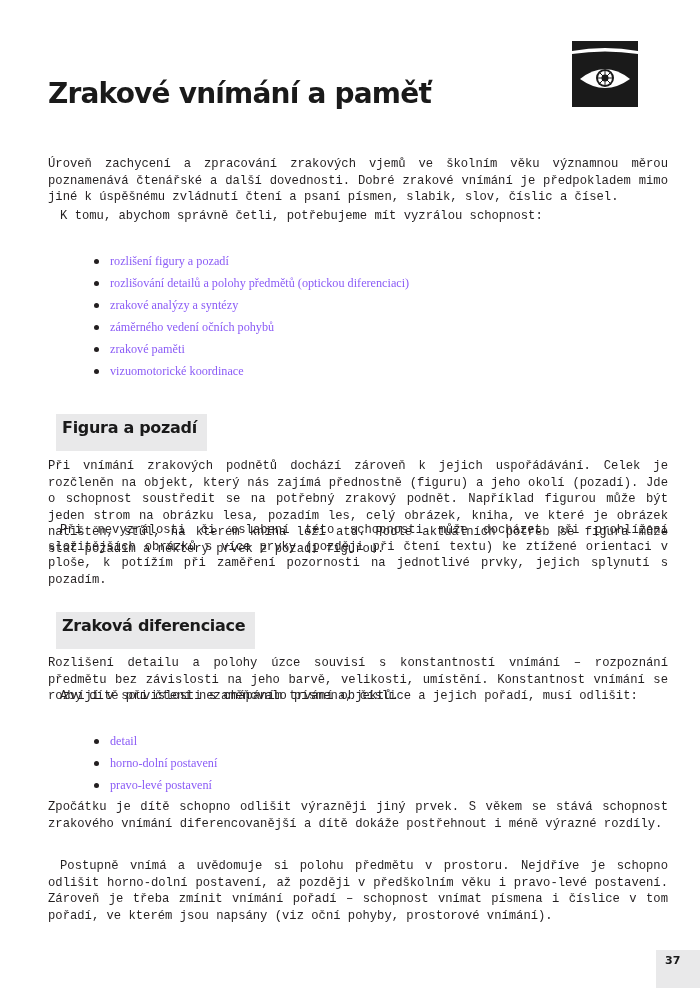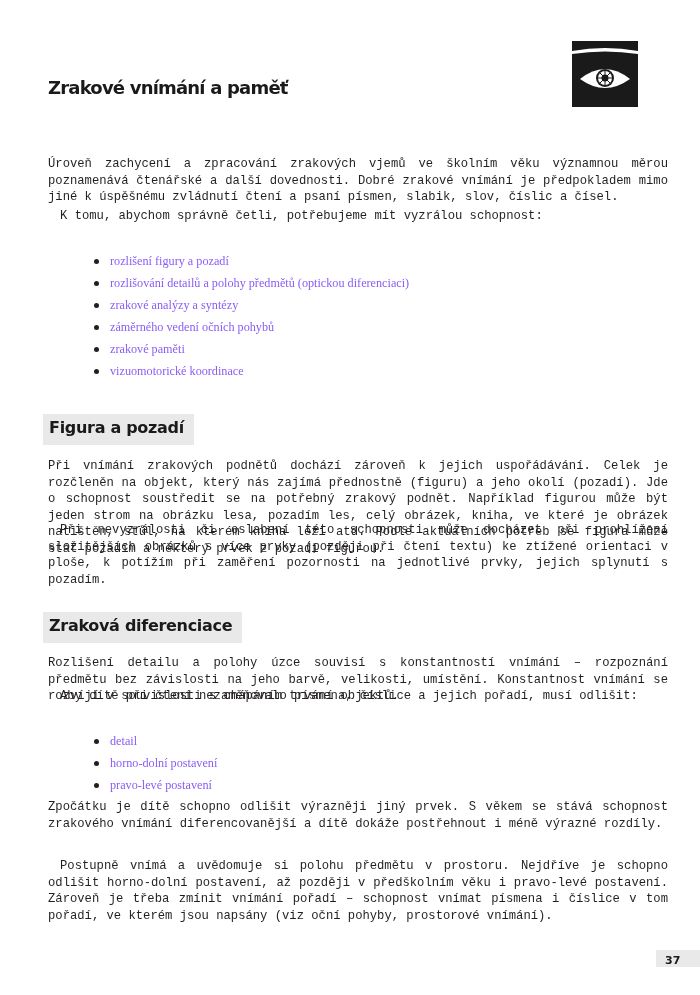--- a/index.html
+++ b/index.html
@@ -9,44 +9,44 @@
       font-family: "Liberation Serif", "DejaVu Serif", serif;
     }
     .logo {
       position: absolute; left: 572px; top: 41px; width: 66px; height: 66px;
       background: #1a1a1a;
     }
     .logo svg { display: block; }
     .title {
       position: absolute; left: 48px; top: 77px; margin: 0;
       font-family: "DejaVu Sans", "Liberation Sans", sans-serif;
-      font-weight: bold; font-size: 18px; letter-spacing: -0.8px; color: #1a1a1a;
+      font-weight: bold; font-size: 28px; letter-spacing: -0.8px; color: #1a1a1a;
     }
     .para {
       position: absolute; left: 48px; width: 620px; margin: 0;
       font-size: 12.2px; line-height: 16.5px; text-align: justify; color: #231f20; font-family: Liberation Mono, monospace;
     }
     .para.indent { text-indent: 12px; }
     .blist {
       position: absolute; left: 82px; margin: 12px; padding: 0; list-style: none;
       font-size: 12.2px; color: #8b5cf6;
     }
     .blist li { position: relative; height: 22px; line-height: 16px; padding-left: 16px; }
     .blist li .dot {
       position: absolute; left: 0; top: 6px; width: 5px; height: 5px; border-radius: 50%;
       background: #231f20;
     }
     .section-head {
-      position: absolute; left: 43px; height: 27px; background: #e9e9ea;
+      position: absolute; left: 56px; height: 27px; background: #e9e9ea;
       font-family: "DejaVu Sans", "Liberation Sans", sans-serif; font-weight: bold;
-      font-size: 16px; line-height: 27px; padding: 0 10px 4px 6px; color: #1a1a1a;
+      font-size: 16px; line-height: 27px; padding: 0 10px 10px 6px; color: #1a1a1a;
       letter-spacing: -0.3px;
     }
     .page-num {
-      position: absolute; left: 656px; top: 950px; width: 44px; height: 17px;
+      position: absolute; left: 656px; top: 950px; width: 44px; height: 38px;
       background: #e9e9ea; font-family: "DejaVu Sans", "Liberation Sans", sans-serif;
       font-weight: bold; font-size: 11px; line-height: 21px; padding-left: 9px;
       box-sizing: border-box; color: #1a1a1a;
     }
   </style>
 </head>
 <body>
 
 <div class="logo">
   <svg width="66" height="66" viewBox="0 0 66 66">

